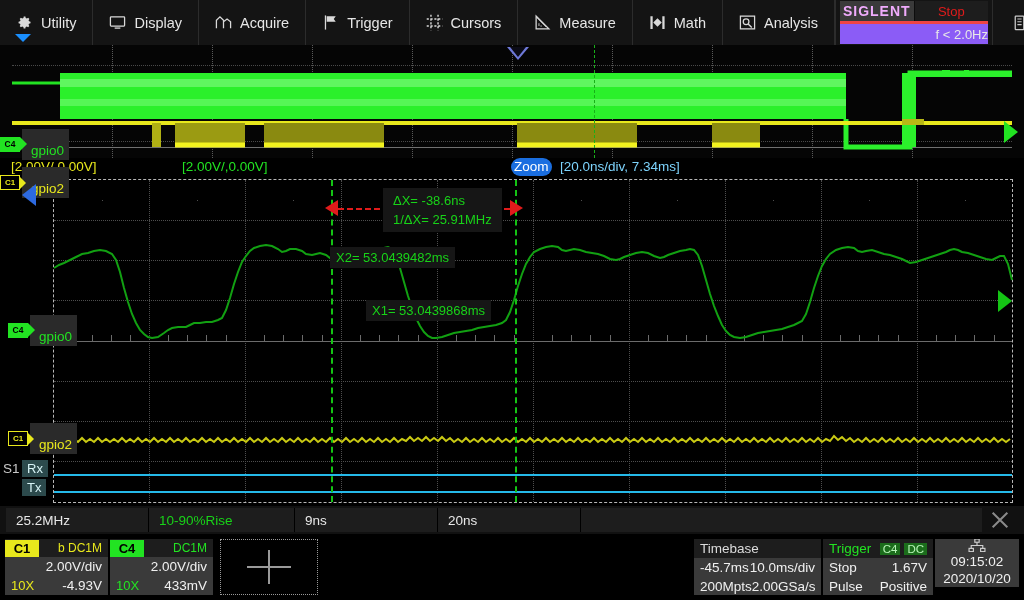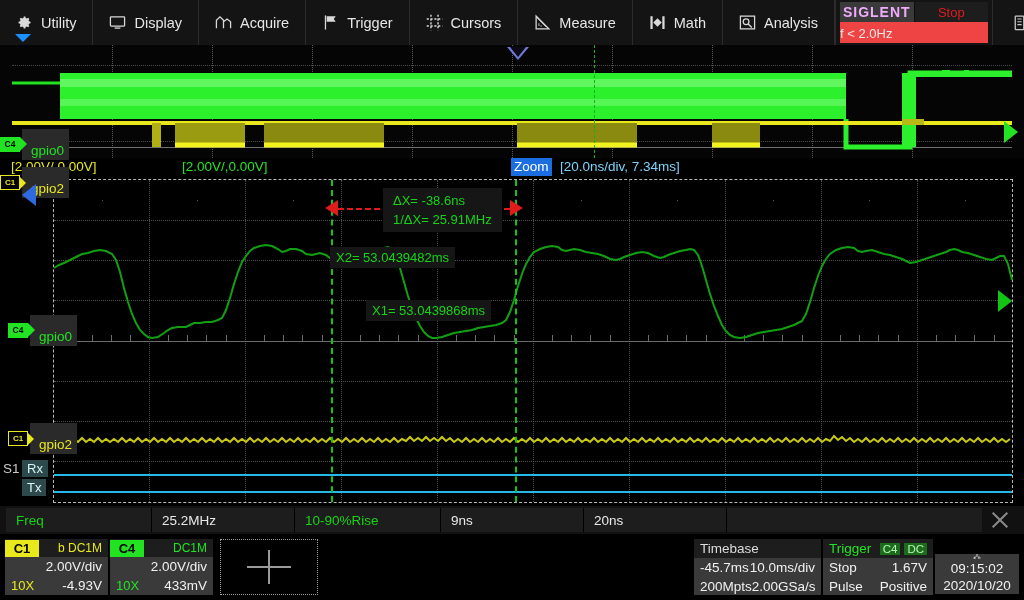--- a/index.html
+++ b/index.html
@@ -25,22 +25,22 @@
   .statbox{display:flex;flex-direction:column;justify-content:center;
            width:148px;flex:none;border-right:1px solid #2c2c2c;
            padding:0 4px;}
   .statrow1{display:flex;align-items:stretch;height:20px;}
   .brandbox{flex:1;background:#3a3a3a;display:flex;align-items:center;
             justify-content:center;}
   .brand{font-weight:bold;font-size:14px;letter-spacing:1px;color:#f0abfc;}
   .stopbox{flex:1;background:#1d1d1d;display:flex;align-items:center;
            justify-content:center;border-left:1px solid #0d0d0d;}
   .stoptxt{color:#e01b1b;font-size:13px;}
-  .statrow2{height:20px;background:#ef4444;display:flex;align-items:center;
-            justify-content:flex-start;border-top:1px solid #ef4444;}
+  .statrow2{height:20px;background:#8b5cf6;display:flex;align-items:center;
+            justify-content:flex-end;border-top:3px solid #ef4444;}
   .statrow2 span{font-size:13px;color:#e8e8e8;}
   .cursors-item{display:flex;align-items:center;gap:14px;padding:0 18px;}
 
   
   .overview{position:absolute;left:0;top:45px;width:1024px;height:113px;
             background:#050505;}
   .ov-inner{position:absolute;left:12px;top:0;right:12px;bottom:0;}
   .ov-grid-v{position:absolute;top:0;bottom:0;width:0;
              border-left:1px dotted #5a5a5a;}
   .ov-dots{position:absolute;left:0;right:0;height:0;
@@ -137,21 +137,21 @@
   .crosspad{position:absolute;top:5px;left:220px;width:98px;height:56px;
             border:1px dotted #9a9a9a;box-sizing:border-box;}
   .infopanel{position:absolute;top:5px;height:56px;background:#3a3a3a;
              box-sizing:border-box;}
   .ip-title{height:19px;display:flex;align-items:center;padding:0 6px;
             background:#1d1d1d;font-size:13.5px;justify-content:space-between;}
   .ip-row{height:19px;display:flex;align-items:center;justify-content:space-between;
           padding:0 6px;font-size:13.5px;color:#f0f0f0;}
   .badge{background:#1b6d1b;color:#b8f5b8;font-size:11.5px;padding:0 3px;
          margin-left:4px;}
-  .clockpanel{position:absolute;top:20px;height:40px;background:#3a3a3a;
+  .clockpanel{position:absolute;top:5px;height:48px;background:#3a3a3a;
               display:flex;flex-direction:column;align-items:center;
               justify-content:center;box-sizing:border-box;}
   .clockpanel div{font-size:13.5px;color:#f0f0f0;line-height:17px;}
   .netico{margin-bottom:1px;}
 </style>
 </head>
 <body>
 
 <div class="root">
 
@@ -306,21 +306,21 @@
           <span style="color:#e8e81c;position:relative;z-index:2;font-size:8px;">C1</span>
         </span>
         <span class="chname" style="color:#e8e81c;">gpio2</span>
       </div>
     </div>
   </div>
 
   <div class="scalerow">
     <span style="left:11px;color:#e8e81c;">[2.00V/,0.00V]</span>
     <span style="left:182px;color:#22e322;">[2.00V/,0.00V]</span>
-    <span class="zoombadge" style="left:511px;">Zoom</span>
+    <span class="zoombadge" style="left:511px;border-radius:9px;">Zoom</span>
     <span style="left:553px;color:#7dd3fc;padding-left:7px;">[20.0ns/div, 7.34ms]</span>
   </div>
 
   <div class="zoomarea">
     <div class="zg">
 
       <div class="zg-vd" style="left:95px;"></div>
       <div class="zg-vd" style="left:191px;"></div>
       <div class="zg-vd" style="left:287px;"></div>
       <div class="zg-vd" style="left:383px;"></div>
@@ -433,21 +433,20 @@
       </span>
       <span class="chname" style="color:#e8e81c;">gpio2</span>
     </div>
 
     <div class="declabel" style="left:3px;top:285px;">S1</div>
     <div class="decbadge" style="left:22px;top:284px;">Rx</div>
     <div class="decbadge" style="left:22px;top:303px;">Tx</div>
   </div>
 
   <div class="measbar">
-    <div class="mcell name">Freq</div>
     <div class="mcell val">25.2MHz</div>
     <div class="mcell name">10-90%Rise</div>
     <div class="mcell val">9ns</div>
     <div class="mcell val">20ns</div>
     <div class="mcell blank"></div>
     <div class="closebtn">
       <svg width="22" height="22" viewBox="0 0 24 24">
         <path d="M4 4 L20 20 M20 4 L4 20" stroke="#8a8a8a" stroke-width="2.2"></path>
       </svg>
     </div>

